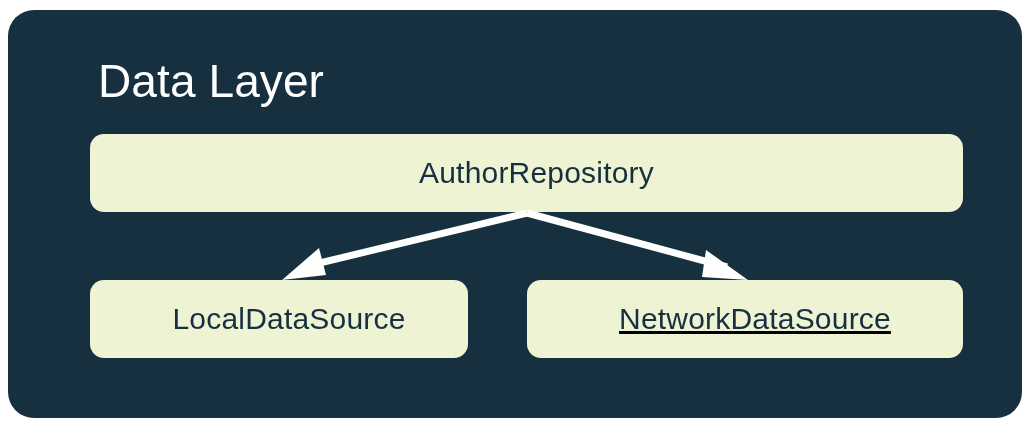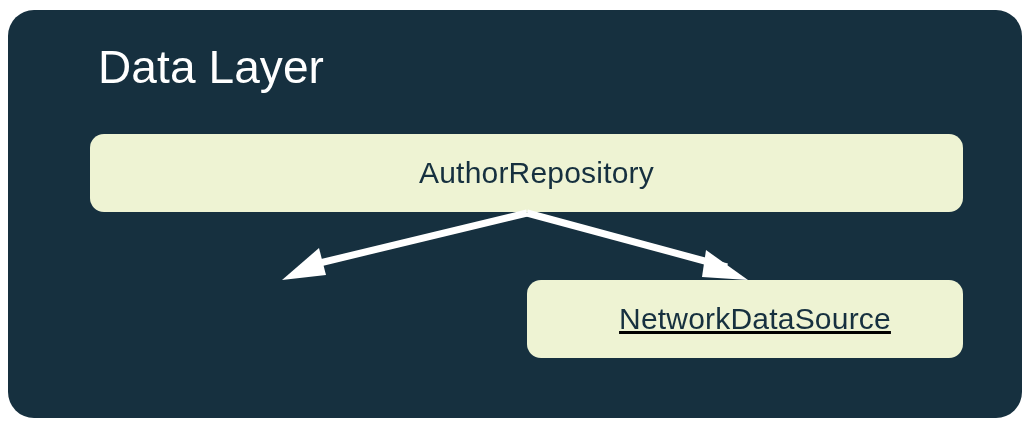--- a/index.html
+++ b/index.html
@@ -30,21 +30,21 @@
     height: 408px;
     box-sizing: border-box;
     background: #16303f;
     border-radius: 26px;
   }
 
   
   .layer-title {
     position: absolute;
     left: 90px;
-    top: 33px;
+    top: 47px;
     margin: 0;
     font-family: "Liberation Sans", sans-serif;
     font-size: 46px;
     font-weight: 300;
     line-height: 1.08;
     letter-spacing: 0.1px;
     color: #ffffff;
     white-space: nowrap;
   }
 
@@ -104,20 +104,23 @@
 <div id="diagram-root">
 
   <div class="layer-panel">
     <h1 class="layer-title">Data Layer</h1>
   </div>
 
   <div class="node" id="node-author-repository">
     <span class="node-label">AuthorRepository</span>
   </div>
 
+  <div class="node" id="node-local-data-source">
+    <span class="node-label">LocalDataSource</span>
+  </div>
 
   <div class="node" id="node-network-data-source">
     <span class="node-label">NetworkDataSource</span>
   </div>
 
   <svg class="arrow-layer" viewBox="0 0 1032 426" width="1032" height="426">
     <g>
       <line x1="527" y1="213" x2="303" y2="267" stroke="#ffffff" stroke-width="7" stroke-linecap="butt"></line>
       <polygon points="282,280 319,248 326,275" fill="#ffffff"></polygon>
     </g>

